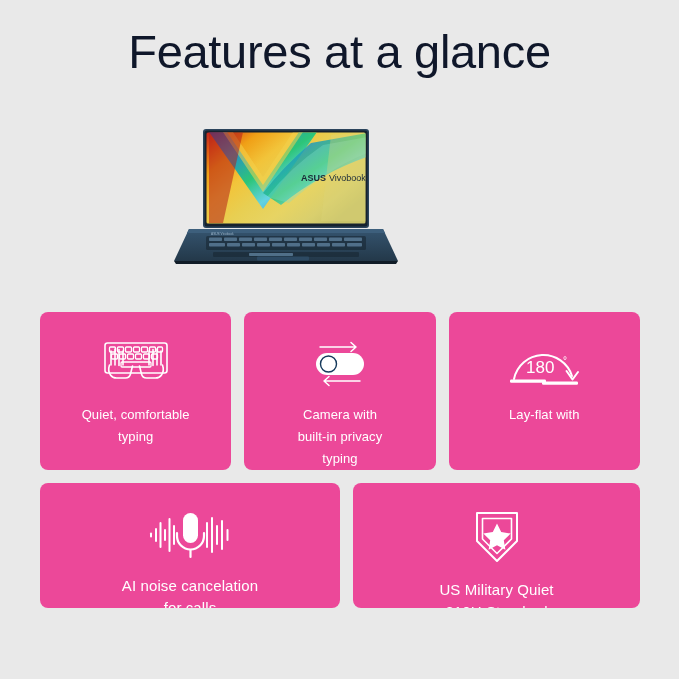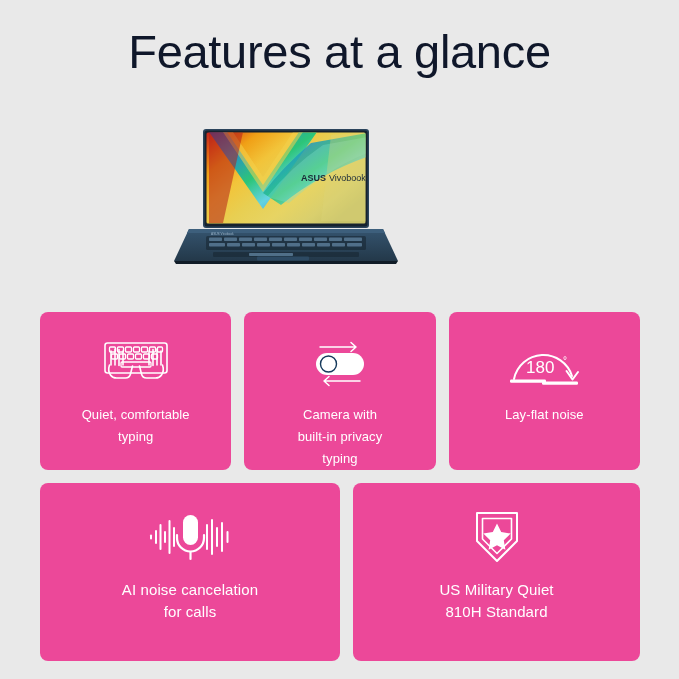--- a/index.html
+++ b/index.html
@@ -60,21 +60,21 @@
     border-radius: 8px;
     color: #ffffff;
     display: flex;
     flex-direction: column;
     align-items: center;
     justify-content: flex-start;
     box-sizing: border-box;
     overflow: hidden;
   }
   .row-1 .card { height: 158px; padding-top: 24px; }
-  .row-2 .card { height: 178px; padding-top: 26px; }
+  .row-2 .card { height: 125px; padding-top: 26px; }
   .row-1 .card { flex: 1 1 0; }
 
   .card-icon {
     height: 56px;
     display: flex;
     align-items: center;
     justify-content: center;
     margin-bottom: 12px;
   }
   .row-2 .card-icon { margin-bottom: 14px; }
@@ -246,21 +246,21 @@
       <div class="card-icon">
         <svg width="84" height="50" viewBox="0 0 84 50" fill="none" stroke="#ffffff" stroke-width="2" stroke-linecap="round" stroke-linejoin="round">
           <path d="M12 40 A30 30 0 0 1 70 37"></path>
           <path d="M64.5 32 L70.5 40.5 L76 33" fill="none"></path>
           <rect x="8" y="40.5" width="36" height="3.2" rx="1.2" fill="#ffffff" stroke="none"></rect>
           <rect x="40" y="42.5" width="36" height="3.2" rx="1.2" fill="#ffffff" stroke="none"></rect>
           <text x="24" y="34" font-family="'Liberation Sans', sans-serif" font-size="17" font-weight="500" fill="#ffffff" stroke="none">180</text>
           <text x="61" y="25" font-family="'Liberation Sans', sans-serif" font-size="10" fill="#ffffff" stroke="none">°</text>
         </svg>
       </div>
-      <div class="card-label">Lay-flat noise</div>
+      <div class="card-label">Lay-flat with</div>
     </div>
 
   </div>
 
   <div class="grid-row row-2">
 
     <div class="card card-mic">
       <div class="card-icon">
         <svg width="92" height="52" viewBox="0 0 92 52" fill="#ffffff" stroke="#ffffff" stroke-linecap="round">
 

